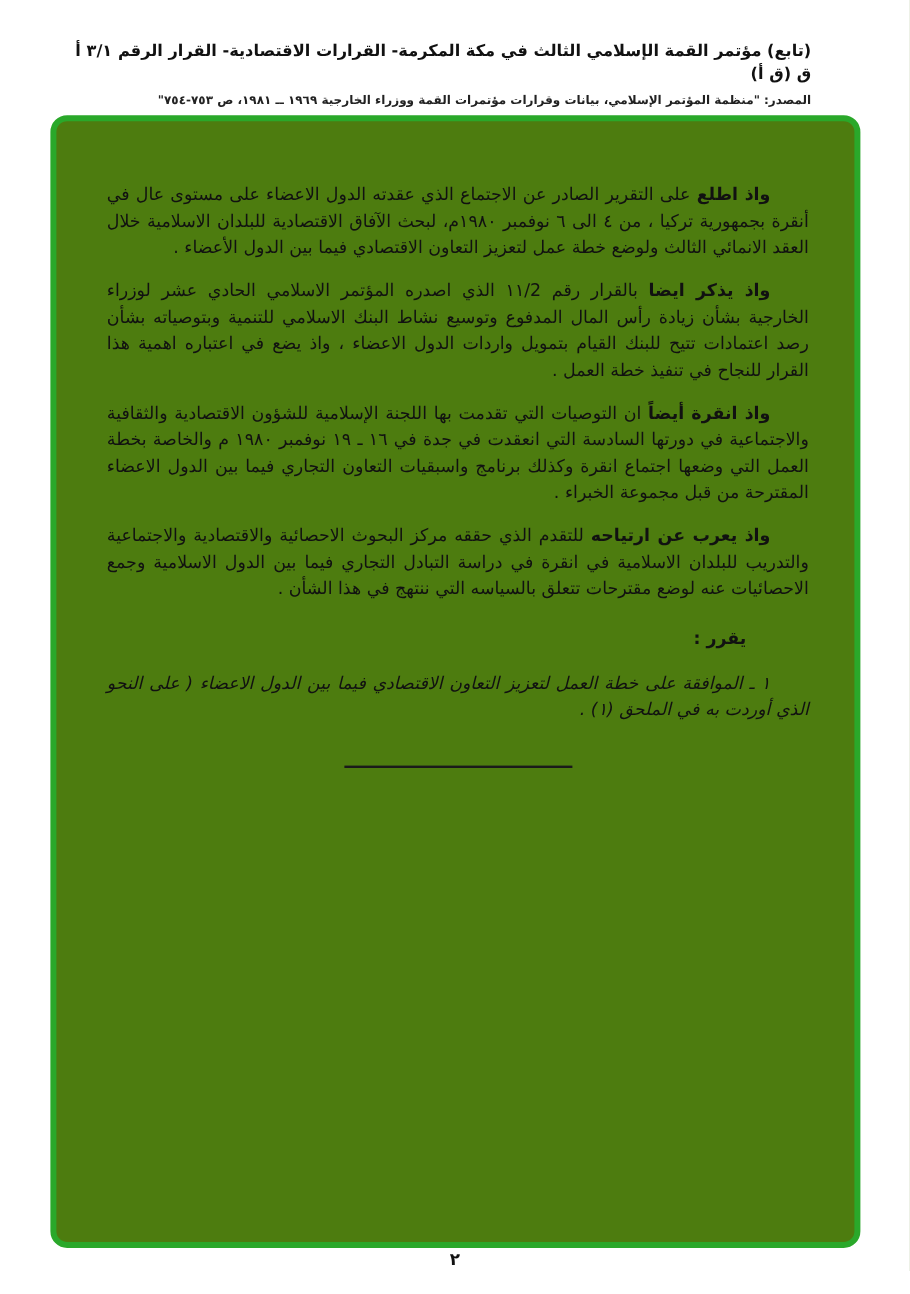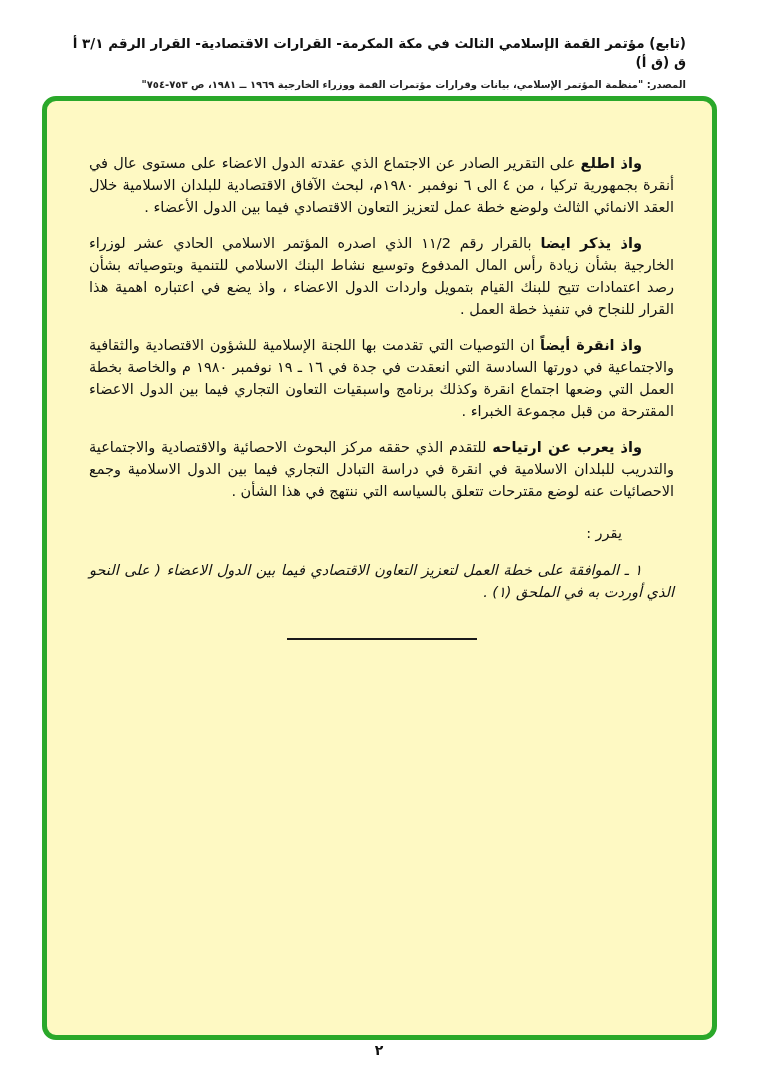--- a/index.html
+++ b/index.html
@@ -13,21 +13,21 @@
     height: 1078px;
     background: #ffffff;
     direction: rtl;
     font-family: "DejaVu Sans", sans-serif;
     color: #111111;
     overflow: hidden;
   }
   .header {
     position: absolute;
     top: 34px;
-    right: 72px;
+    right: 82px;
     left: 58px;
     text-align: right;
     direction: rtl;
   }
   .header-title {
     font-size: 13.5px;
     font-weight: bold;
     letter-spacing: 0.2px;
     line-height: 1.4;
   }
@@ -39,41 +39,41 @@
   }
   .frame {
     position: absolute;
     top: 96px;
     left: 42px;
     width: 675px;
     height: 944px;
     box-sizing: border-box;
     border: 5px solid #2aa82a;
     border-radius: 14px;
-    background: #fef9c3;
+    background: #4d7c0f;
   }
   .content {
     position: absolute;
     top: 52px;
     right: 38px;
     left: 42px;
     font-size: 14.5px;
     line-height: 1.5;
     text-align: justify;
     direction: rtl;
   }
   .paragraph {
     margin: 0 0 15px 0;
     text-indent: 32px;
   }
   .paragraph .lead {
     font-weight: bold;
   }
   .decision {
-    font-weight: normal;
+    font-weight: bold;
     padding-right: 52px;
     margin: 20px 0 16px 0;
   }
   .resolution-item {
     margin: 0 0 18px 0;
     text-indent: 32px;
     font-style: italic;
   }
   .divider {
     width: 190px;

